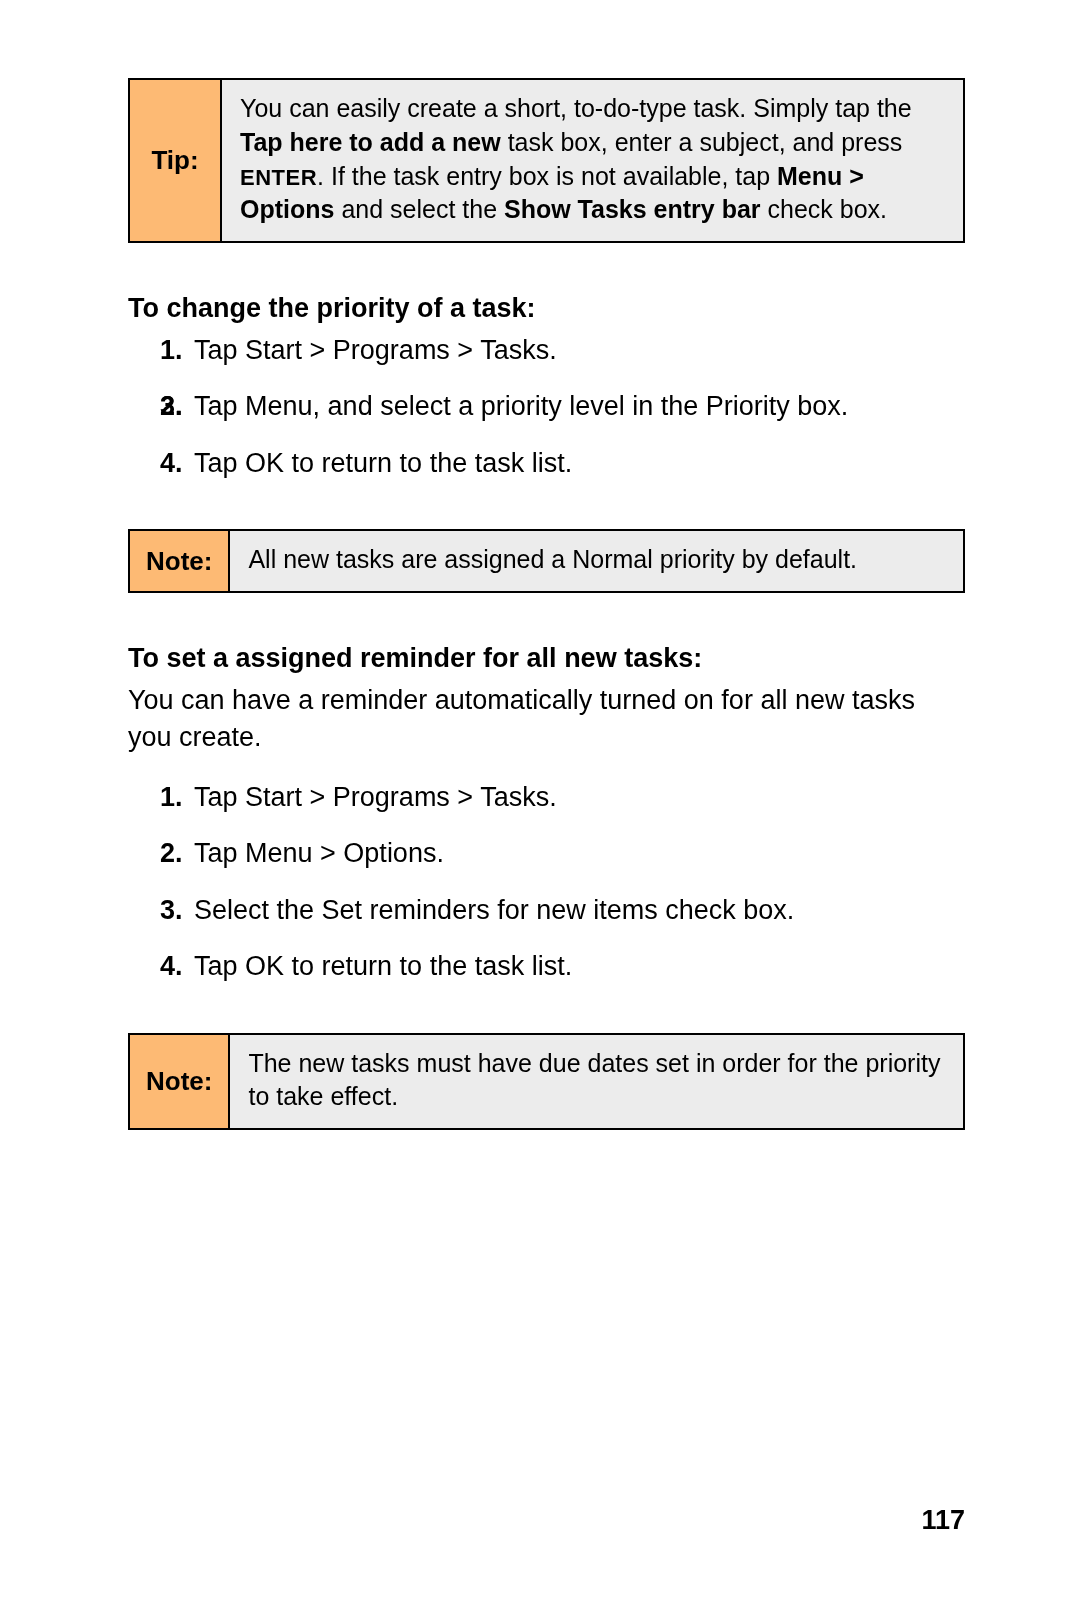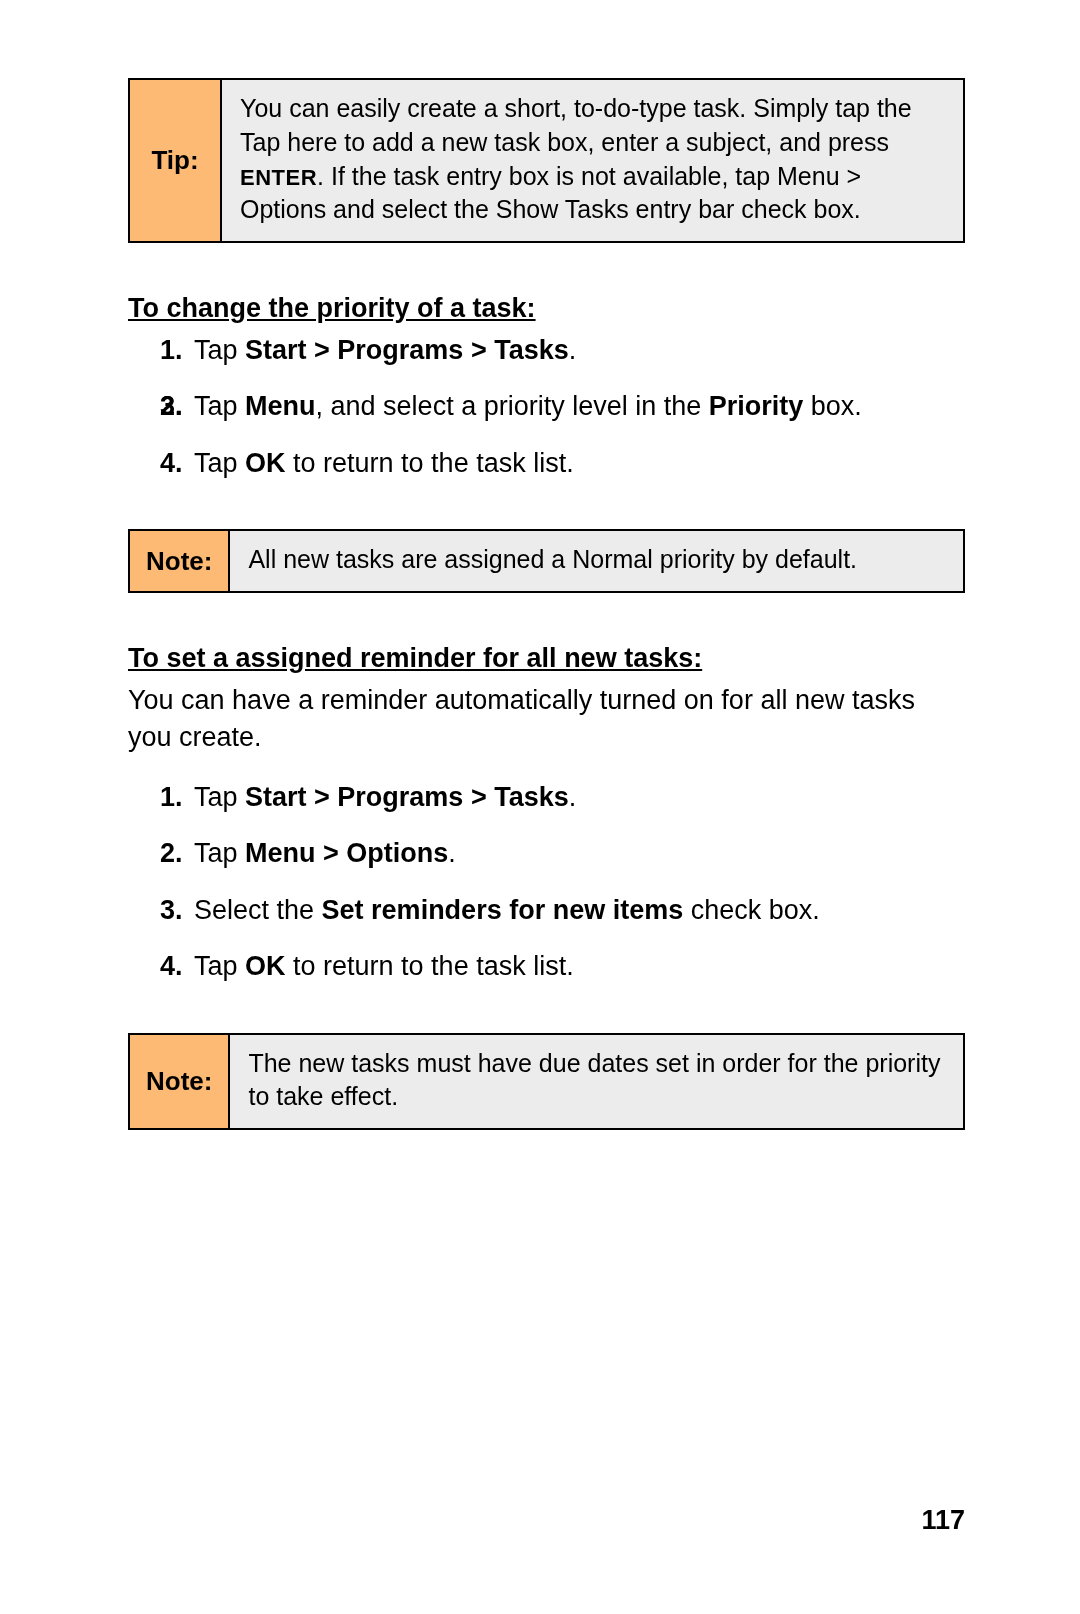--- a/index.html
+++ b/index.html
@@ -33,27 +33,26 @@
     border-right: 2px solid #000;
     min-width: 58px;
   }
   .callout-body {
     background: #ececec;
     padding: 12px 18px 14px 18px;
     font-size: 25px;
     line-height: 1.35;
     flex: 1;
   }
-  .callout-body .b { font-weight: 400; }
+  .callout-body .b { font-weight: 700; }
   .callout-body .enter { font-weight: 700; font-size: 22px; letter-spacing: 0.5px; }
   h2.section-heading {
     font-size: 27px;
     font-weight: 700;
     margin: 0 0 8px 0;
-    text-decoration: underline;
   }
   p.intro {
     font-size: 27px;
     line-height: 1.35;
     margin: 0 0 24px 0;
   }
   ol.steps {
     list-style: none;
     padding: 0 0 0 32px;
     margin: 0 0 40px 0;
@@ -63,21 +62,21 @@
     line-height: 1.35;
     margin-bottom: 20px;
     position: relative;
     padding-left: 34px;
   }
   ol.steps li .num {
     position: absolute;
     left: 0;
     font-weight: 700;
   }
-  ol.steps li .b { font-weight: 700; }
+  ol.steps li .b { font-weight: 400; }
   .page-number {
     position: absolute;
     bottom: 78px;
     right: 115px;
     font-weight: 700;
     font-size: 27px;
     margin-left: 28px;
   }
   .section-block { margin-bottom: 48px; }
 </style>

